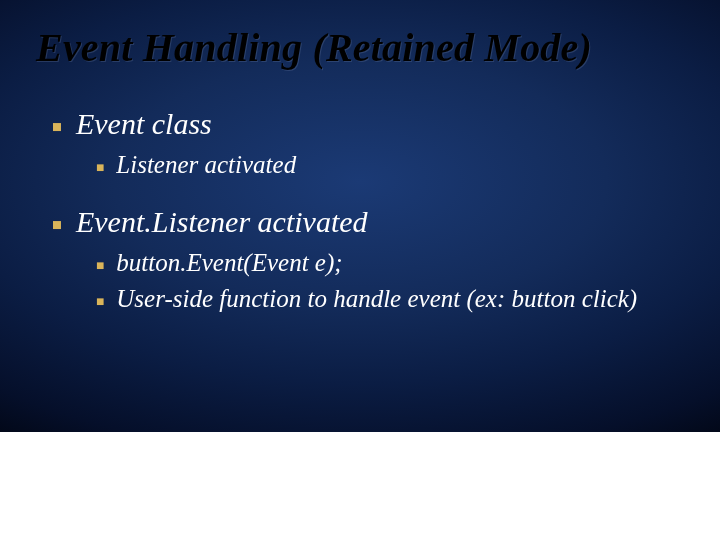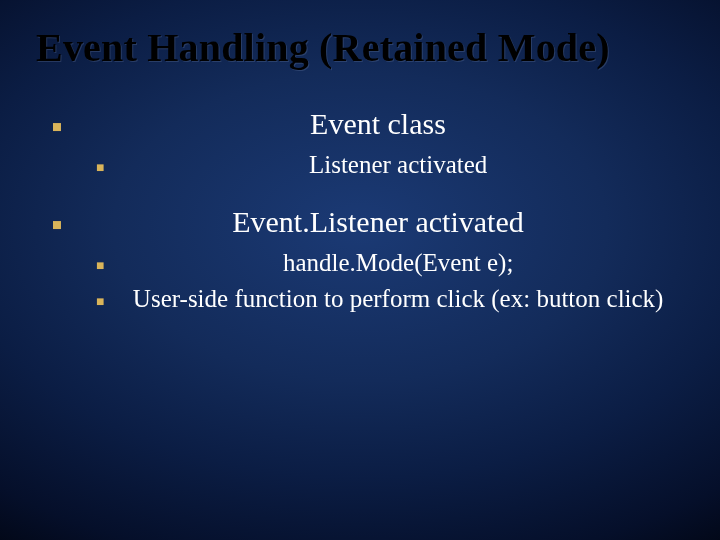--- a/index.html
+++ b/index.html
@@ -5,30 +5,31 @@
   html, body {
     margin: 0;
     padding: 0;
     width: 720px;
     height: 540px;
     overflow: hidden;
     font-family: "Times New Roman", Times, serif;
   }
   .slide {
     width: 720px;
-    height: 540px;
+    height: 432px;
     background: radial-gradient(ellipse 90% 75% at 50% 42%,
                 #1b3a75 0%,
                 #132b5a 38%,
                 #0b1d44 62%,
                 #050f2a 85%,
                 #010511 100%);
     color: #ffffff;
     box-sizing: border-box;
     position: relative;
+    font-style: italic;
   }
   .title {
     font-weight: bold;
     font-size: 40px;
     color: #000000;
     padding: 24px 20px 10px 36px;
     letter-spacing: 0.2px;
     text-shadow: 1px 1px 0 rgba(120,140,180,0.25);
   }
   .body {
@@ -50,21 +51,21 @@
   }
   .bullet {
     color: #d9b45a;
     font-size: 0.55em;
     margin-right: 14px;
     line-height: 1;
     position: relative;
   }
   .lvl1 .bullet { top: 14px; }
   .lvl2 .bullet { top: 12px; margin-right: 12px; }
-  .txt { flex: 1; text-align: center; }
+  .txt { flex: 1; }
   .gap { height: 8px; }
 </style>
 </head>
 <body>
 
 <div class="slide">
 
   <div class="title">Event Handling (Retained Mode)</div>
 
   <div class="body">
@@ -81,22 +82,22 @@
 
     <div class="gap"></div>
 
     <div class="lvl1 row">
       <span class="bullet">■</span>
       <span class="txt">Event.Listener activated</span>
     </div>
 
     <div class="lvl2 row">
       <span class="bullet">■</span>
-      <span class="txt">handle.Mode(Event e);</span>
+      <span class="txt">button.Event(Event e);</span>
     </div>
 
     <div class="lvl2 row">
       <span class="bullet">■</span>
-      <span class="txt">User-side function to perform click (ex: button click)</span>
+      <span class="txt">User-side function to handle event (ex: button click)</span>
     </div>
 
   </div>
 </div>
 
 </body></html>

